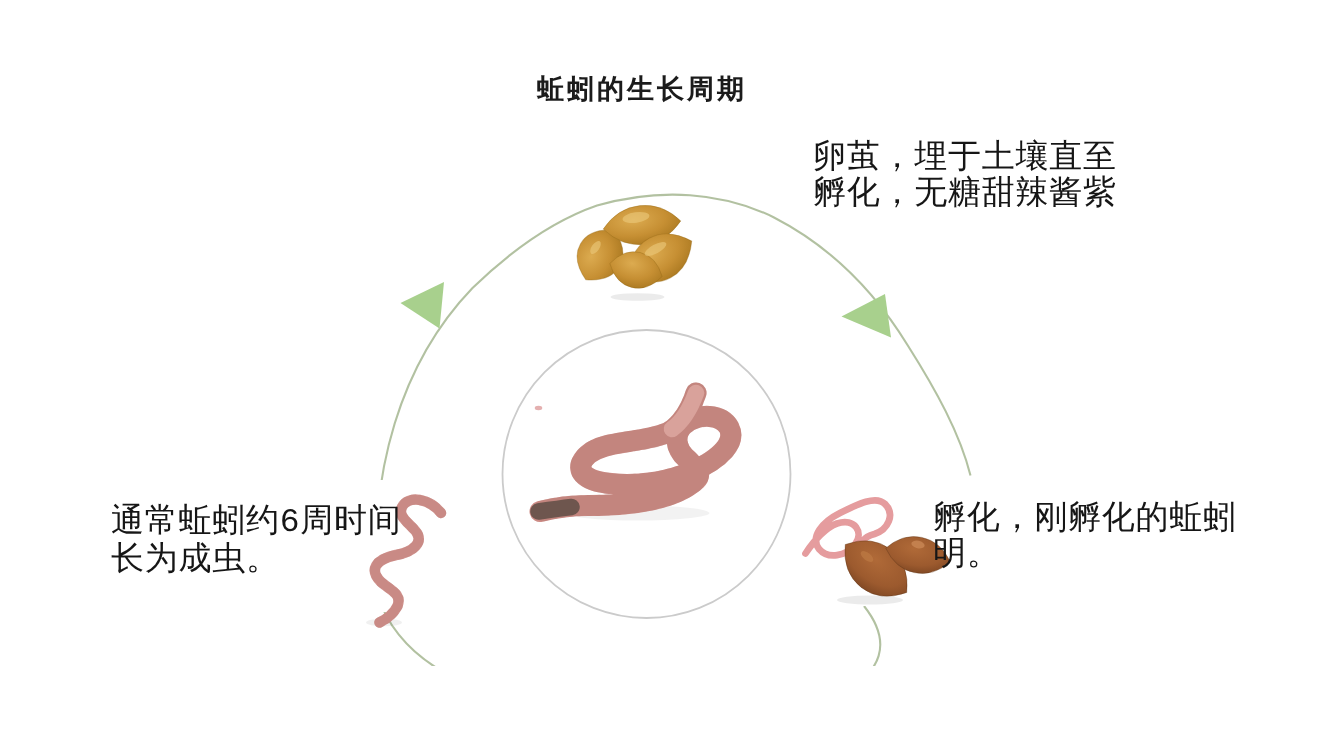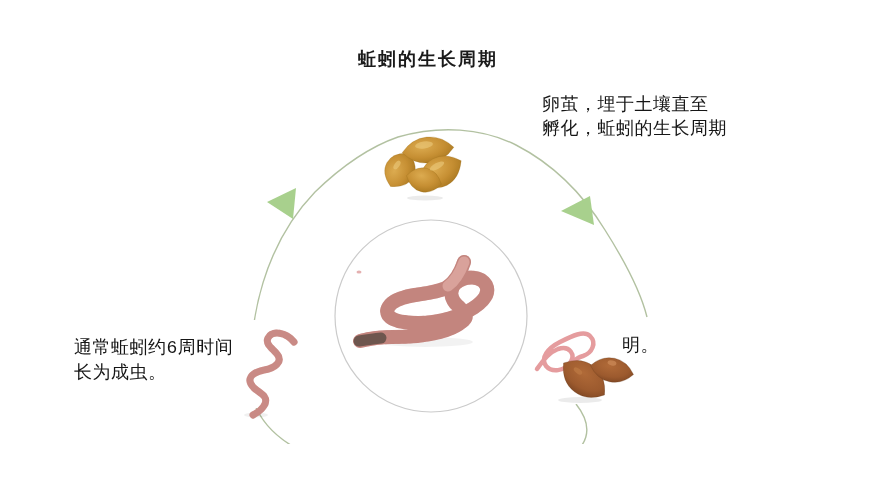--- a/index.html
+++ b/index.html
@@ -5,21 +5,21 @@
   html,body{margin:0;padding:0;background:#ffffff;}
   .canvas{
     position:relative;width:890px;height:444px;background:#ffffff;overflow:hidden;
     font-family:"Liberation Sans","DejaVu Sans",sans-serif;color:#1c1c1c;
   }
   .layer{position:absolute;left:0;top:0;width:890px;height:500px;}
   .title{
     position:absolute;left:358px;top:47px;font-size:18px;font-weight:600;
     letter-spacing:2px;color:#1b1b1b;white-space:nowrap;
   }
-  .caption{position:absolute;font-size:18px;letter-spacing:0.5px;color:#161616;}
+  .caption{position:absolute;font-size:22px;letter-spacing:0.5px;color:#161616;}
   .caption .ln{display:block;height:24px;line-height:24px;white-space:nowrap;}
   .caption-cocoon{left:542px;top:92px;}
   .caption-hatchling{left:622px;top:333px;}
   .caption-juvenile{left:74px;top:336px;font-family:Liberation Mono, monospace;}
   .caption-juvenile .ln{height:25px;line-height:25px;}
   .watermark{
     position:absolute;left:642px;top:452px;display:flex;align-items:center;gap:4px;
   }
   .watermark-text{
     font-size:31px;font-weight:700;letter-spacing:1px;white-space:nowrap;
@@ -133,24 +133,25 @@
       <ellipse cx="612" cy="364" rx="4.5" ry="2.5" fill="#c8severity" opacity="0"></ellipse>
       <ellipse cx="612" cy="363" rx="4.5" ry="2.5" fill="#c98755" opacity="0.8" transform="rotate(12 612 363)"></ellipse>
       <ellipse cx="578" cy="371" rx="5" ry="2.5" fill="#bd7a45" opacity="0.7" transform="rotate(38 578 371)"></ellipse>
     </g>
   </svg>
 
   <div class="title">蚯蚓的生长周期</div>
 
   <div class="caption caption-cocoon">
     <span class="ln">卵茧，埋于土壤直至</span>
-    <span class="ln">孵化，蚯蚓的生长周期</span>
+    <span class="ln">孵化，无糖甜辣酱紫</span>
   </div>
 
   <div class="caption caption-hatchling">
+    <span class="ln">孵化，刚孵化的蚯蚓</span>
     <span class="ln">明。</span>
   </div>
 
   <div class="caption caption-juvenile">
     <span class="ln">通常蚯蚓约6周时间</span>
     <span class="ln">长为成虫。</span>
   </div>
 
   <div class="watermark">
     <svg width="40" height="40" viewBox="0 0 40 40">

